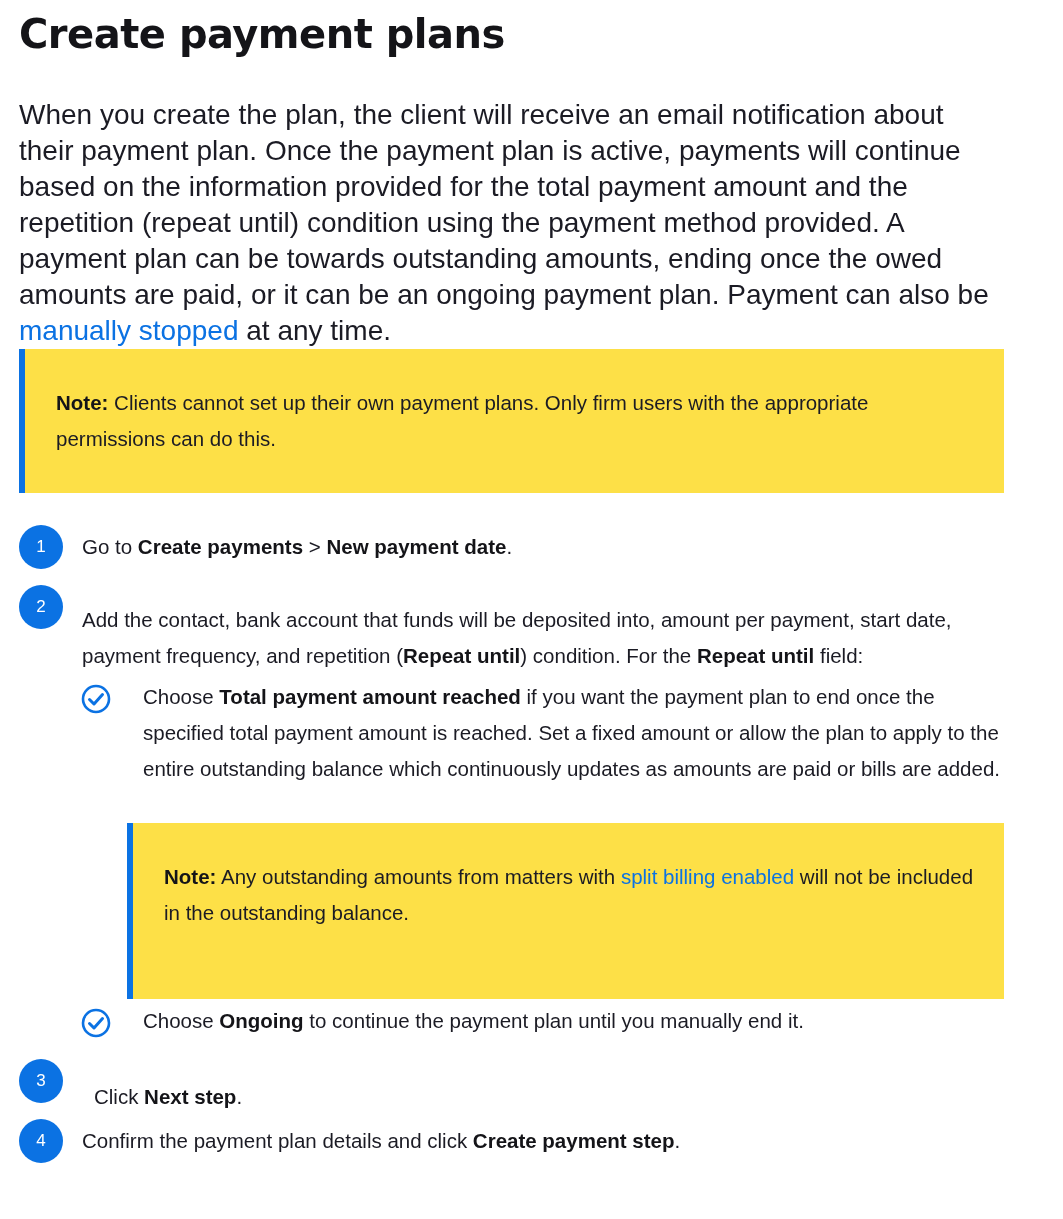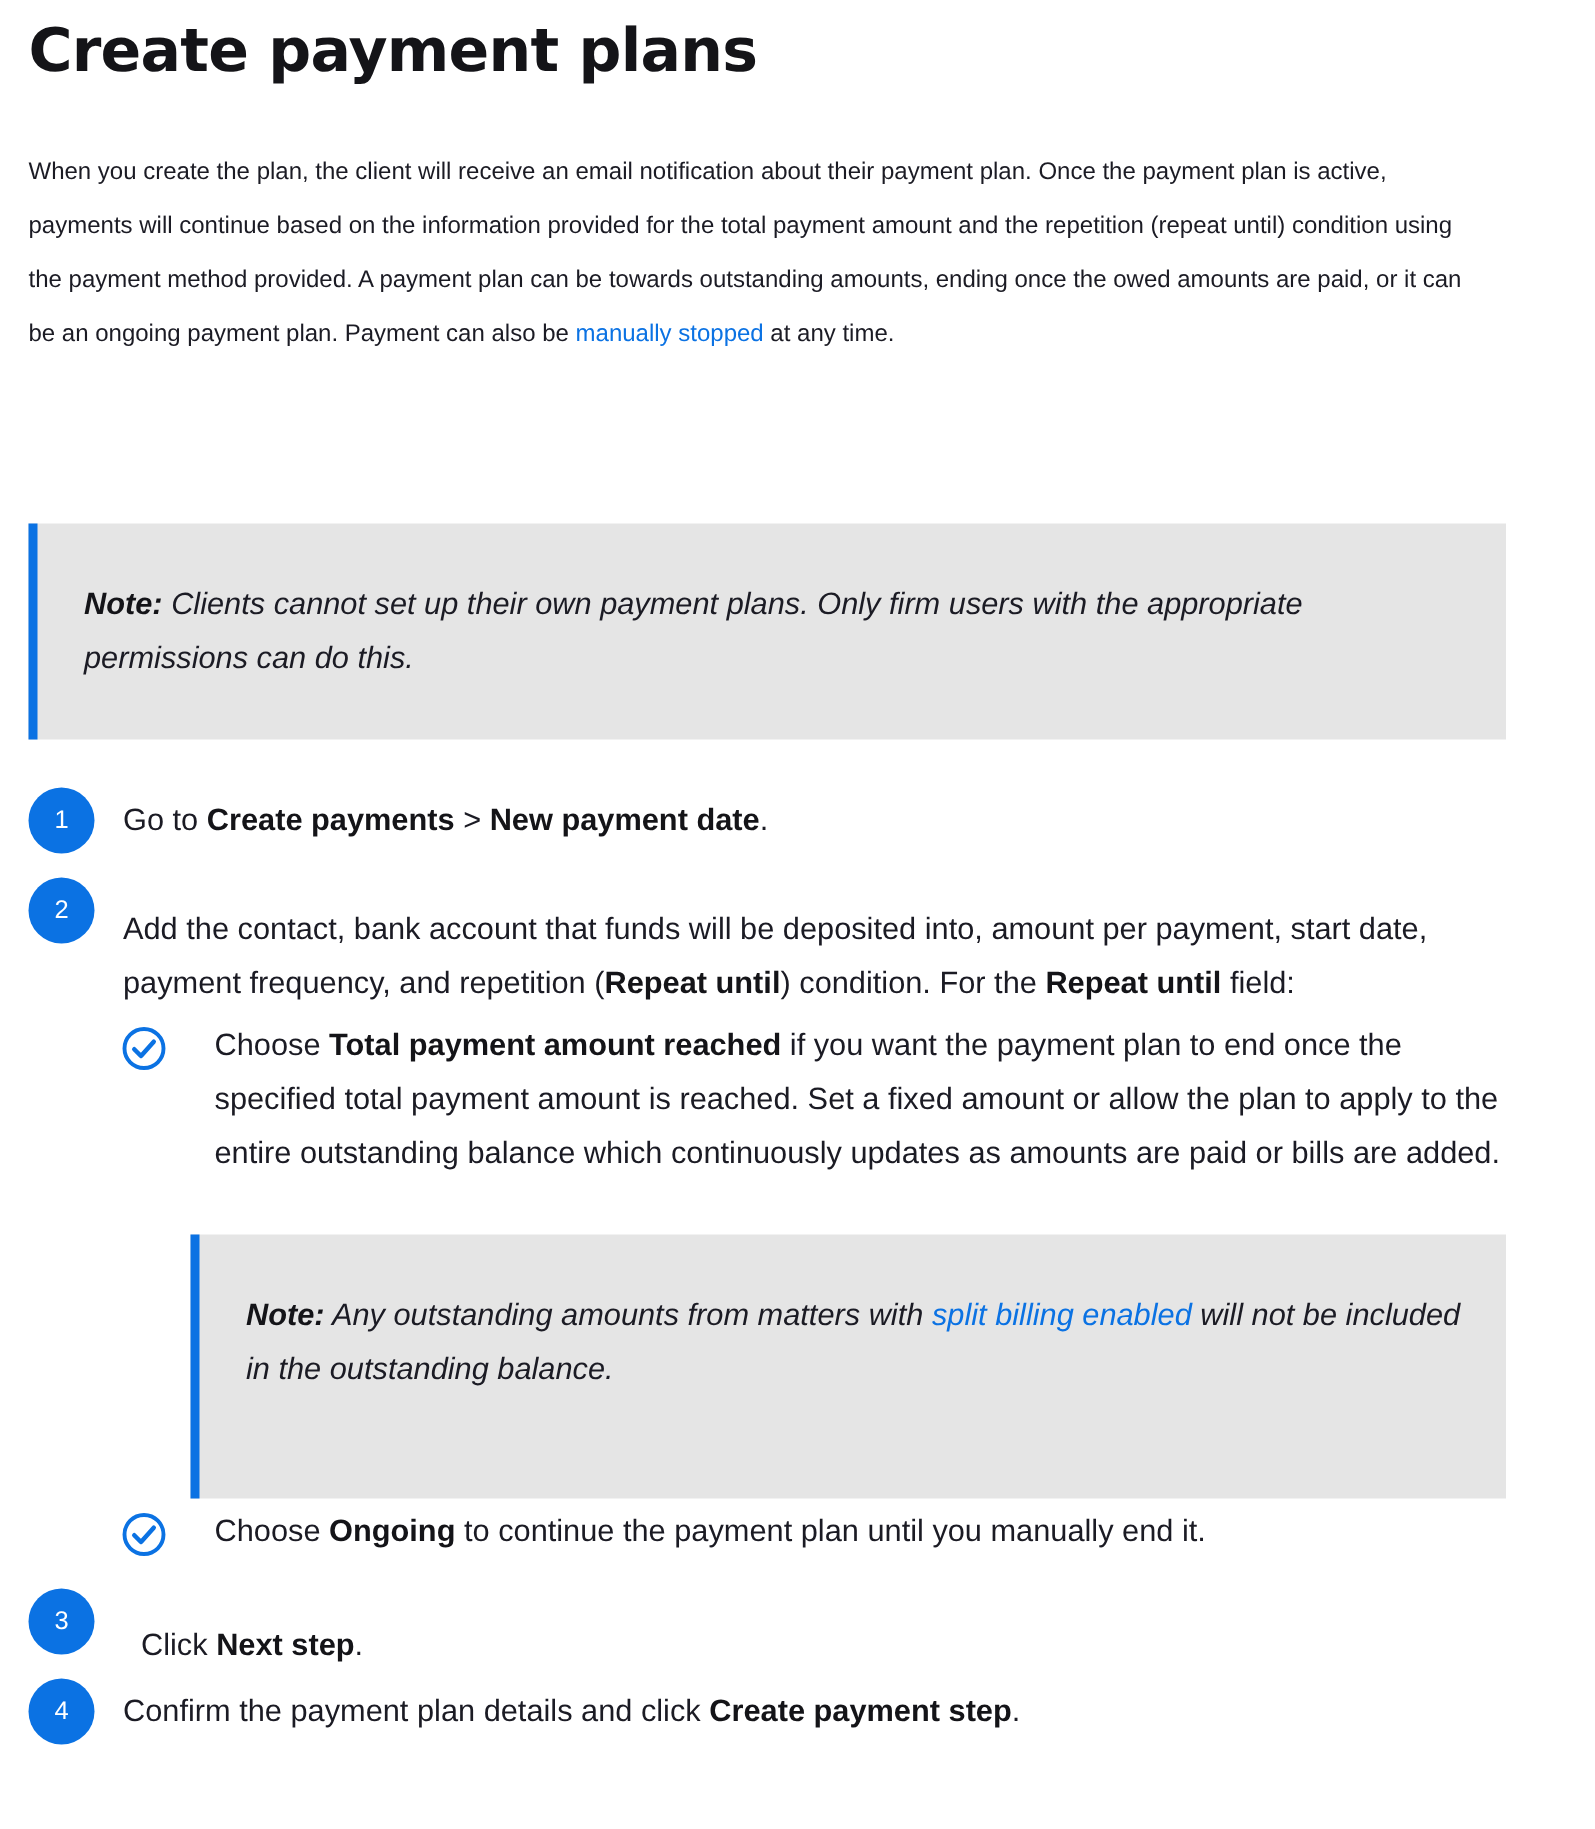--- a/index.html
+++ b/index.html
@@ -9,26 +9,26 @@
     color: #1b1b24;
   }
   .page { position: absolute; left: 19px; top: 0; width: 985px; }
   h1 {
     margin: 0; position: absolute; left: 0; top: 8px;
     font-family: "DejaVu Sans", sans-serif; font-weight: bold;
     font-size: 40px; letter-spacing: -0.5px; color: #141418; line-height: 52px;
   }
   .intro {
     position: absolute; left: 0; top: 97px; width: 975px;
-    font-size: 16px; line-height: 36px; margin: 0;
+    font-size: 28px; line-height: 36px; margin: 0;
   }
   a.link { color: #0b72e3; text-decoration: none; }
   .note {
-    position: absolute; background: #e5e5e5; border-left: 6px solid #0b72e3;
-    box-sizing: border-box; font-size: 20.5px; line-height: 36px; font-style: italic;
+    position: absolute; background: #fde047; border-left: 6px solid #0b72e3;
+    box-sizing: border-box; font-size: 20.5px; line-height: 36px;
   }
   .note p { margin: 0; }
   .note1 { left: 0; top: 349px; width: 985px; height: 144px; padding: 36px 30px 0 31px; }
   .note2 { left: 108px; top: 823px; width: 877px; height: 176px; padding: 36px 30px 0 31px; }
   .step { position: absolute; left: 0; width: 985px; font-size: 20.5px; line-height: 36px; }
   .step .num {
     position: absolute; left: 0; width: 44px; height: 44px; border-radius: 50%;
     background: #0b72e3; color: #ffffff; font-size: 17px; text-align: center;
     line-height: 44px;
   }

